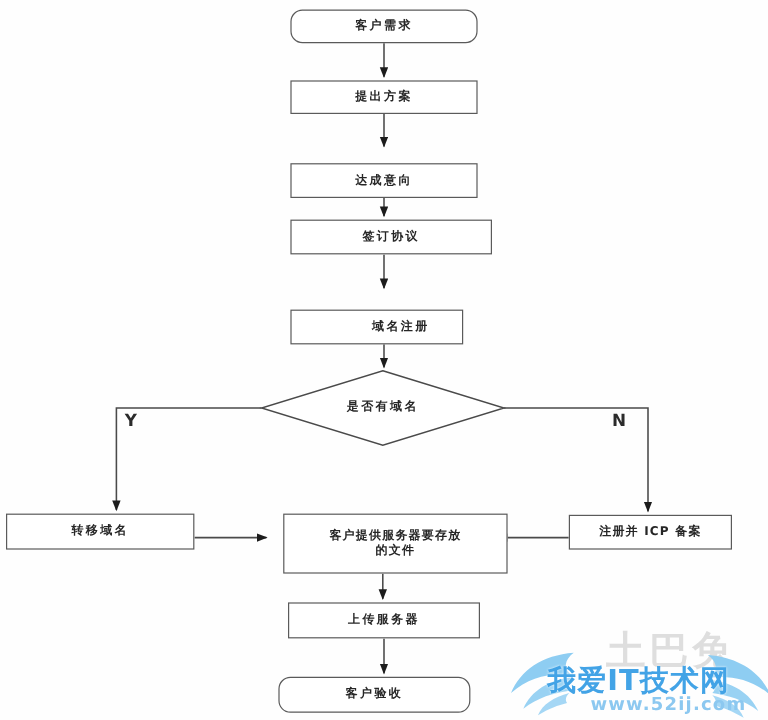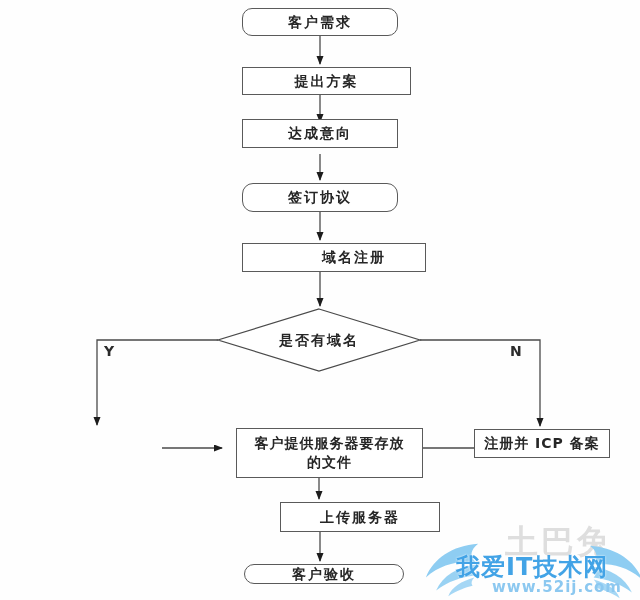--- a/index.html
+++ b/index.html
@@ -9,35 +9,35 @@
   html,body{margin:0;padding:0;}
   body{font-family:"DejaVu Sans",sans-serif;background:#fff;}
   .canvas{position:relative;width:640px;height:600px;background:#fefefe;overflow:hidden;}
   .connectors{position:absolute;left:0;top:0;width:640px;height:600px;}
   .connectors line,.connectors polyline{stroke:var(--line);stroke-width:1.3;fill:none;}
   .connectors .diamond{fill:var(--node-bg);stroke:var(--line);stroke-width:1.2;}
   .arrowhead{fill:#1c1c1c;}
   .node{
     position:absolute;display:flex;align-items:center;justify-content:center;
     border:1px solid var(--node-border);background:var(--node-bg);
-    font-size:14px;font-weight:bold;color:var(--node-text);
+    font-size:10px;font-weight:bold;color:var(--node-text);
     text-align:center;letter-spacing:2px;line-height:1.35;box-sizing:border-box;
     white-space:pre-line;
   }
   .rounded{border-radius:10px;}
   .n-customer-needs {left:242px;top:8px;  width:156px;height:28px;}
-  .n-propose-plan  {left:242px;top:67px; width:169px;height:28px;}
-  .n-reach-intent  {left:242px;top:119px;width:156px;height:29px;}
-  .n-sign-agree    {left:242px;top:183px;width:156px;height:29px;border-radius:11px;}
-  .n-domain-reg    {left:242px;top:243px;width:184px;height:29px;padding-left:40px;}
+  .n-propose-plan  {left:242px;top:67px; width:156px;height:28px;}
+  .n-reach-intent  {left:242px;top:136px;width:156px;height:29px;}
+  .n-sign-agree    {left:242px;top:183px;width:168px;height:29px;}
+  .n-domain-reg    {left:242px;top:258px;width:144px;height:29px;padding-left:40px;}
   .n-transfer      {left:5px;  top:428px;width:157px;height:30px;}
   .n-icp           {left:474px;top:429px;width:136px;height:29px;letter-spacing:1px;}
   .n-files         {left:236px;top:428px;width:187px;height:50px;letter-spacing:1px;text-align:center;}
-  .n-upload        {left:240px;top:502px;width:160px;height:30px;margin-left:40px;}
-  .n-accept        {left:244px;top:564px;width:160px;height:20px;}
+  .n-upload        {left:240px;top:502px;width:160px;height:30px;}
+  .n-accept        {left:232px;top:564px;width:160px;height:30px;}
   .diamond-label{
     position:absolute;left:240px;top:330px;width:158px;height:20px;
     display:flex;align-items:center;justify-content:center;background:transparent;border:none;
   }
   .branch-label{
     position:absolute;font-size:14px;font-weight:bold;color:#2b2b2b;background:transparent;
   }
   .branch-y{left:104px;top:343px;}
   .branch-n{left:510px;top:343px;}
   .watermark{position:absolute;left:420px;top:518px;width:220px;height:82px;}
@@ -91,20 +91,21 @@
   <div class="node n-propose-plan">提出方案</div>
   <div class="node n-reach-intent">达成意向</div>
   <div class="node n-sign-agree">签订协议</div>
   <div class="node n-domain-reg">域名注册</div>
 
   <div class="node diamond-label">是否有域名</div>
 
   <div class="branch-label branch-y">Y</div>
   <div class="branch-label branch-n">N</div>
 
+  <div class="node n-transfer">转移域名</div>
   <div class="node n-icp">注册并 ICP 备案</div>
   <div class="node n-files">客户提供服务器要存放
 的文件</div>
   <div class="node n-upload">上传服务器</div>
   <div class="node rounded n-accept">客户验收</div>
 
   <div class="watermark">
     <div class="wm-ghost">土巴兔</div>
     <span class="wing wing-left">
       <svg viewBox="0 0 60 60">

